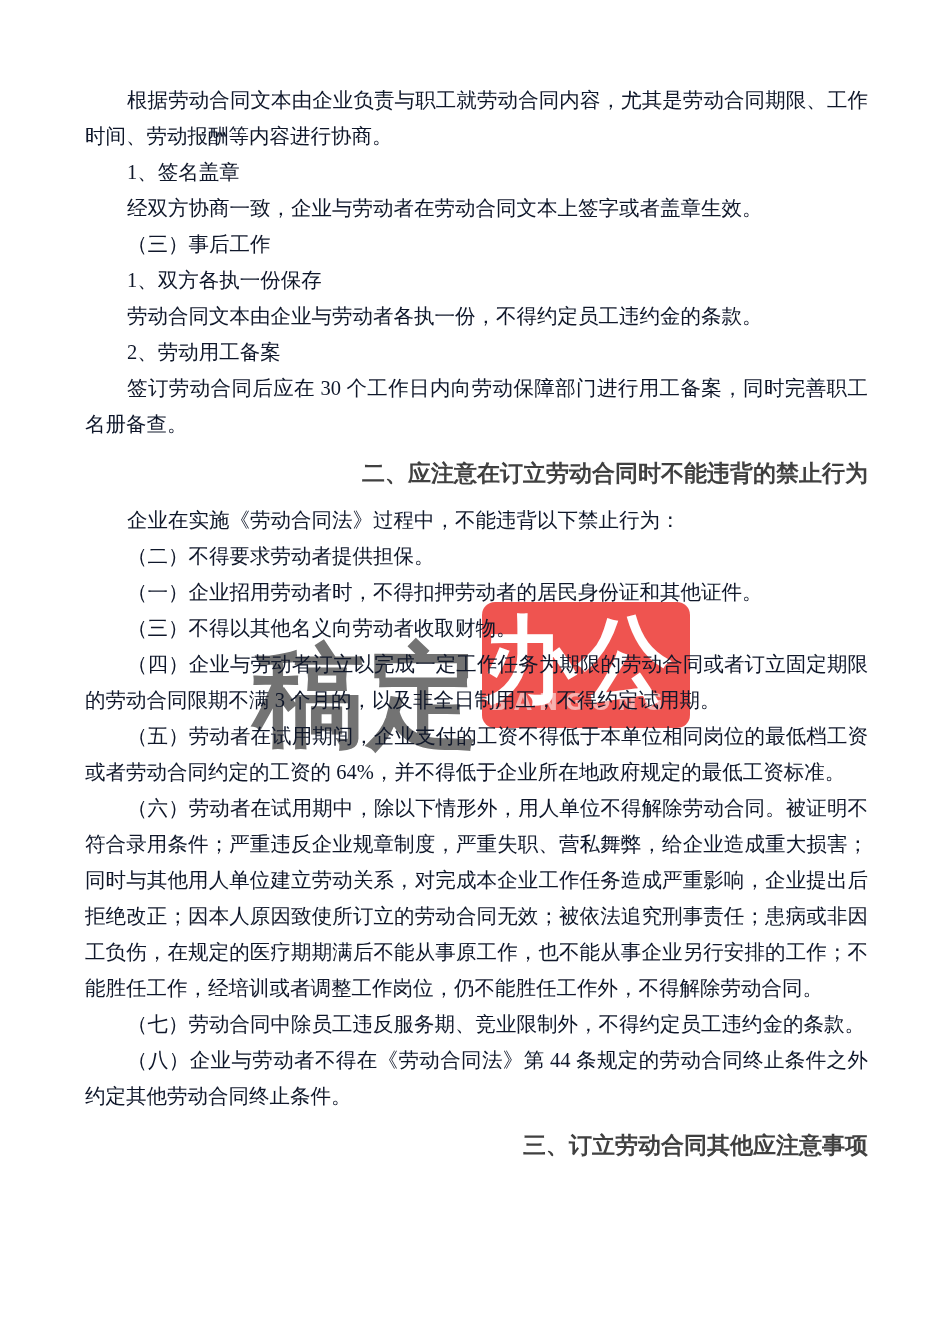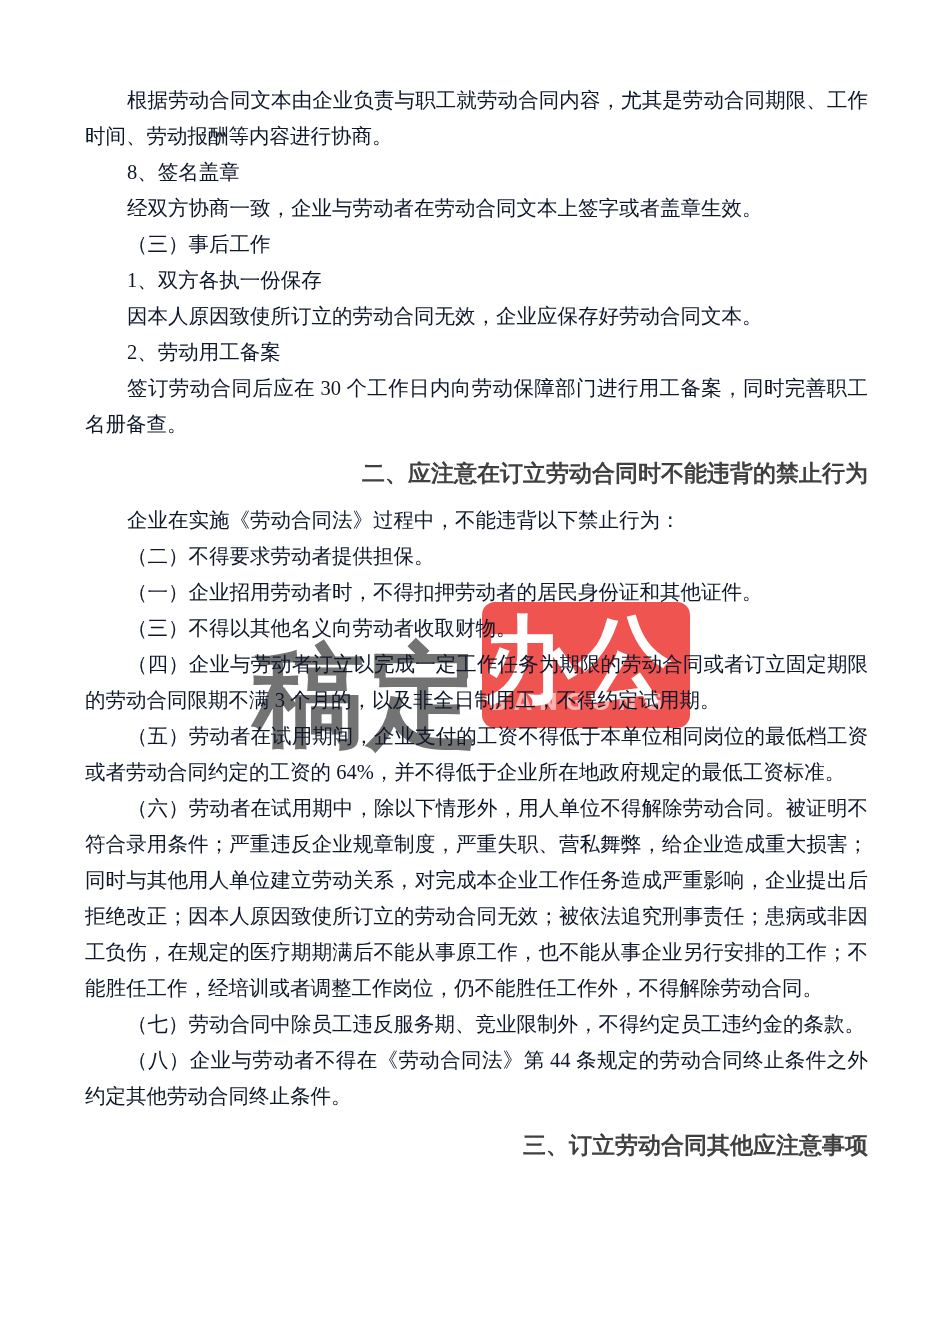--- a/index.html
+++ b/index.html
@@ -94,25 +94,25 @@
   <div class="watermark">
     <div class="wm-gray">稿定</div>
     <div class="wm-badge">
       <div class="wm-badge-text">办公</div>
       <div class="wm-badge-latin">BANGONG</div>
     </div>
   </div>
 
   <div class="content">
     <p class="body">根据劳动合同文本由企业负责与职工就劳动合同内容，尤其是劳动合同期限、工作时间、劳动报酬等内容进行协商。</p>
-    <p class="body">8、签名盖章</p>
+    <p class="body">1、签名盖章</p>
     <p class="body">经双方协商一致，企业与劳动者在劳动合同文本上签字或者盖章生效。</p>
     <p class="body">（三）事后工作</p>
     <p class="body">1、双方各执一份保存</p>
-    <p class="body">因本人原因致使所订立的劳动合同无效，企业应保存好劳动合同文本。</p>
+    <p class="body">劳动合同文本由企业与劳动者各执一份，不得约定员工违约金的条款。</p>
     <p class="body">2、劳动用工备案</p>
     <p class="body">签订劳动合同后应在 30 个工作日内向劳动保障部门进行用工备案，同时完善职工名册备查。</p>
     <p class="heading">二、应注意在订立劳动合同时不能违背的禁止行为</p>
     <p class="body">企业在实施《劳动合同法》过程中，不能违背以下禁止行为：</p>
     <p class="body">（二）不得要求劳动者提供担保。</p>
     <p class="body">（一）企业招用劳动者时，不得扣押劳动者的居民身份证和其他证件。</p>
     <p class="body">（三）不得以其他名义向劳动者收取财物。</p>
     <p class="body">（四）企业与劳动者订立以完成一定工作任务为期限的劳动合同或者订立固定期限的劳动合同限期不满 3 个月的，以及非全日制用工，不得约定试用期。</p>
     <p class="body">（五）劳动者在试用期间，企业支付的工资不得低于本单位相同岗位的最低档工资或者劳动合同约定的工资的 64%，并不得低于企业所在地政府规定的最低工资标准。</p>
     <p class="body">（六）劳动者在试用期中，除以下情形外，用人单位不得解除劳动合同。被证明不符合录用条件；严重违反企业规章制度，严重失职、营私舞弊，给企业造成重大损害；同时与其他用人单位建立劳动关系，对完成本企业工作任务造成严重影响，企业提出后拒绝改正；因本人原因致使所订立的劳动合同无效；被依法追究刑事责任；患病或非因工负伤，在规定的医疗期期满后不能从事原工作，也不能从事企业另行安排的工作；不能胜任工作，经培训或者调整工作岗位，仍不能胜任工作外，不得解除劳动合同。</p>

